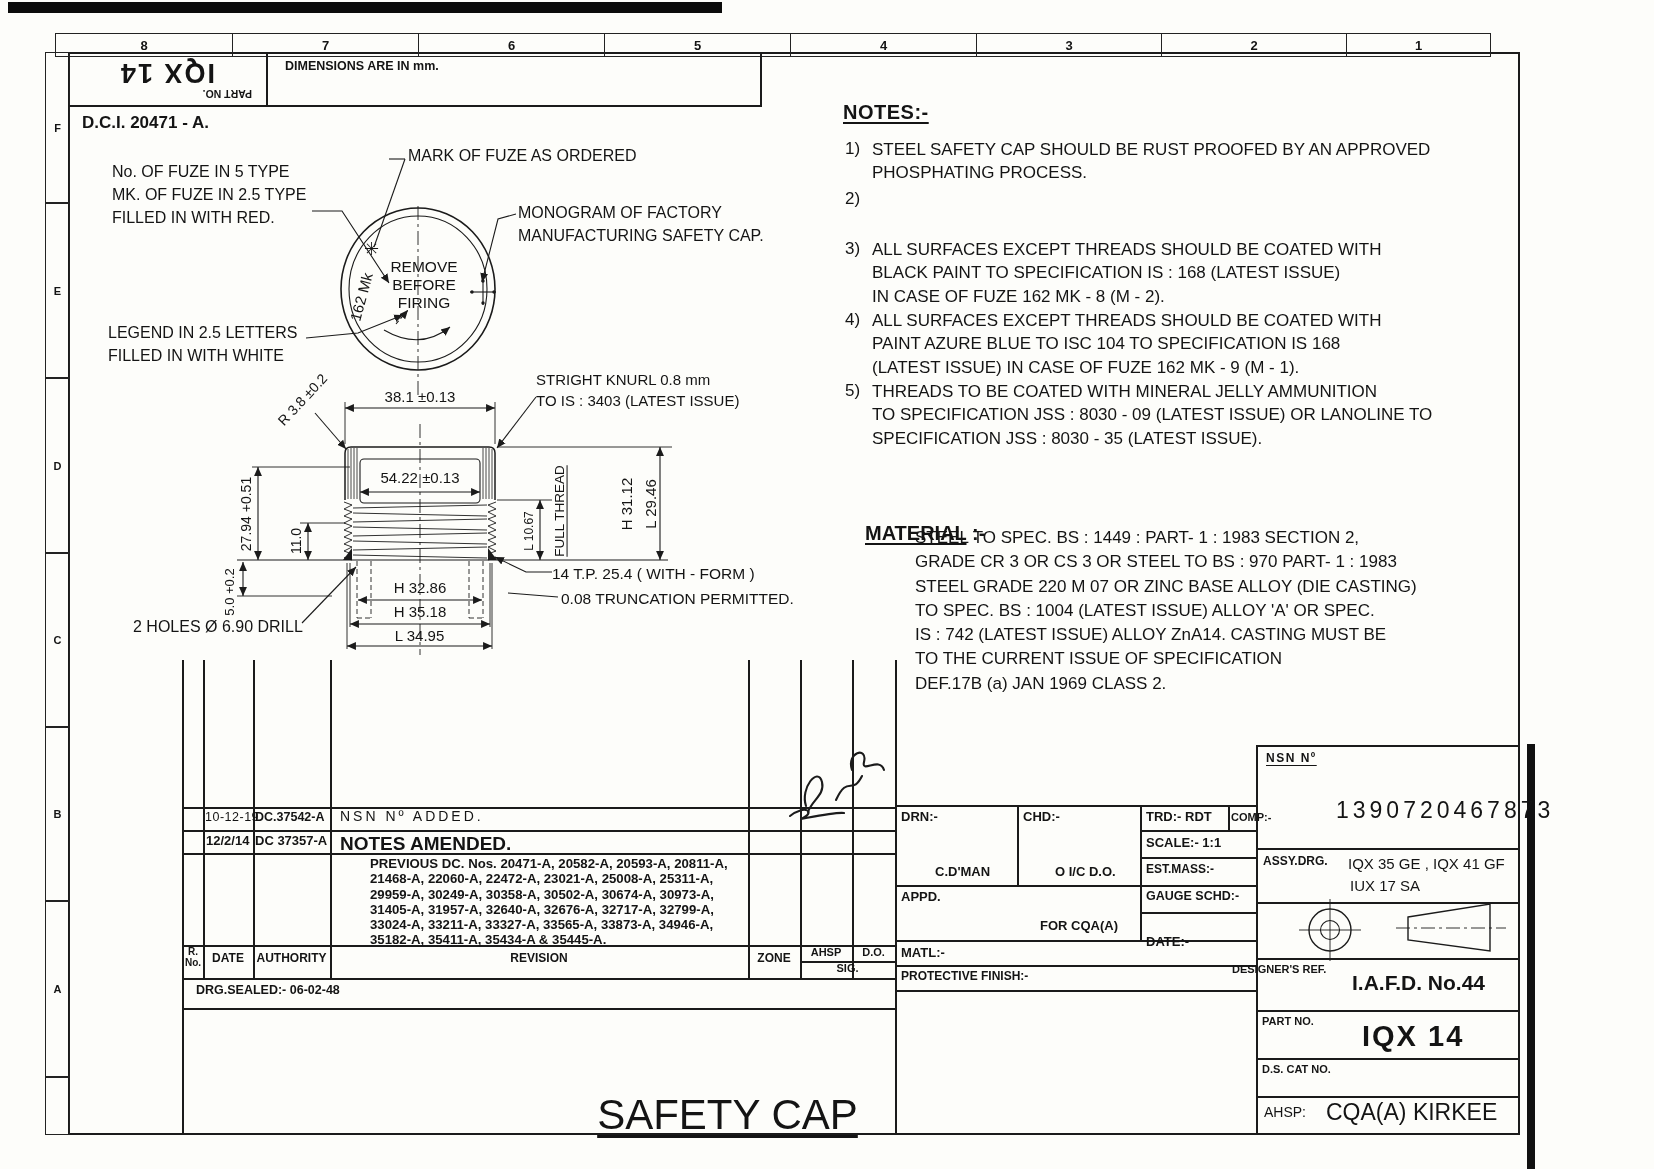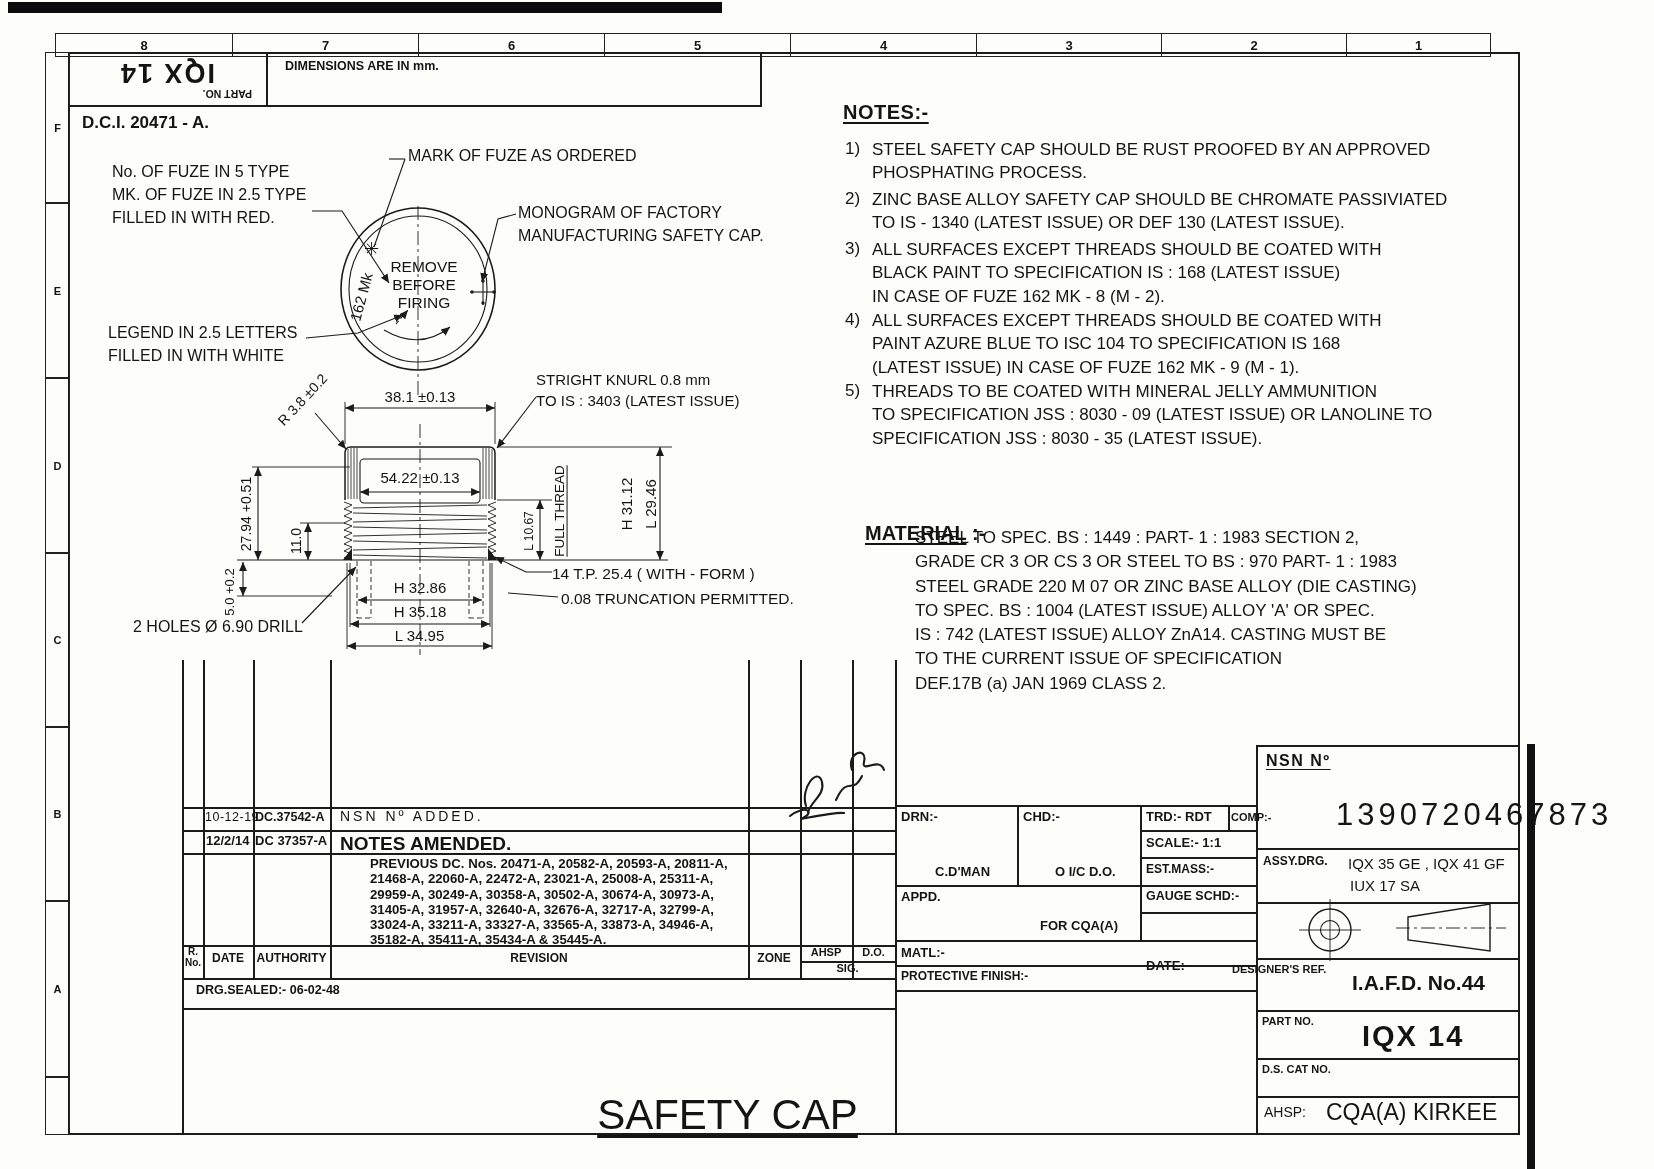--- a/index.html
+++ b/index.html
@@ -235,22 +235,20 @@
   <div class="t" style="left:561px;top:589px;font-size:15.5px;">0.08 TRUNCATION PERMITTED.</div>
   <div class="t c" style="left:350px;top:579px;width:140px;font-size:15px;">H 32.86</div>
   <div class="t c" style="left:350px;top:603px;width:140px;font-size:15px;">H 35.18</div>
   <div class="t c" style="left:347px;top:627px;width:145px;font-size:15px;">L 34.95</div>
 
   <div class="t b u" style="left:843px;top:100px;font-size:20px;letter-spacing:.5px;">NOTES:-</div>
   <div class="t" style="left:845px;top:138px;font-size:17px;">1)</div>
   <div class="t" style="left:872px;top:138px;width:640px;font-size:17px;line-height:23.3px;">STEEL SAFETY CAP SHOULD BE RUST PROOFED BY AN APPROVED
 PHOSPHATING PROCESS.</div>
   <div class="t" style="left:845px;top:188px;font-size:17px;">2)</div>
-  <div class="t" style="left:872px;top:188px;width:640px;font-size:17px;line-height:23.3px;">ZINC BASE ALLOY SAFETY CAP SHOULD BE CHROMATE PASSIVIATED
-TO IS - 1340 (LATEST ISSUE) OR DEF 130 (LATEST ISSUE).</div>
   <div class="t" style="left:845px;top:238px;font-size:17px;">3)</div>
   <div class="t" style="left:872px;top:238px;width:640px;font-size:17px;line-height:23.3px;">ALL SURFACES EXCEPT THREADS SHOULD BE COATED WITH
 BLACK PAINT TO SPECIFICATION IS : 168 (LATEST ISSUE)
 IN CASE OF FUZE 162 MK - 8 (M - 2).</div>
   <div class="t" style="left:845px;top:309px;font-size:17px;">4)</div>
   <div class="t" style="left:872px;top:309px;width:640px;font-size:17px;line-height:23.3px;">ALL SURFACES EXCEPT THREADS SHOULD BE COATED WITH
 PAINT AZURE BLUE TO ISC 104 TO SPECIFICATION IS 168
 (LATEST ISSUE) IN CASE OF FUZE 162 MK - 9 (M - 1).</div>
   <div class="t" style="left:845px;top:380px;font-size:17px;">5)</div>
   <div class="t" style="left:872px;top:380px;width:650px;font-size:17px;line-height:23.3px;">THREADS TO BE COATED WITH MINERAL JELLY AMMUNITION
@@ -328,34 +326,34 @@
   <div class="t b" style="left:1023px;top:809px;font-size:13px;">CHD:-</div>
   <div class="t b" style="left:1146px;top:809px;font-size:13px;">TRD:-  RDT</div>
   <div class="t b" style="left:1231px;top:811px;font-size:11px;">COMP:-</div>
   <div class="t b" style="left:935px;top:864px;font-size:13px;">C.D'MAN</div>
   <div class="t b" style="left:1055px;top:864px;font-size:13px;">O I/C D.O.</div>
   <div class="t b" style="left:1146px;top:835px;font-size:13px;">SCALE:-  1:1</div>
   <div class="t b" style="left:1146px;top:862px;font-size:12px;">EST.MASS:-</div>
   <div class="t b" style="left:901px;top:889px;font-size:13px;">APPD.</div>
   <div class="t b" style="left:1040px;top:918px;font-size:13px;">FOR CQA(A)</div>
   <div class="t b" style="left:1146px;top:889px;font-size:12.5px;">GAUGE SCHD:-</div>
-  <div class="t b" style="left:1146px;top:958px;font-size:13px;">DATE:-</div>
+  <div class="t b" style="left:1146px;top:934px;font-size:13px;">DATE:-</div>
   <div class="t b" style="left:901px;top:945px;font-size:13px;">MATL:-</div>
   <div class="t b" style="left:901px;top:969px;font-size:12px;">PROTECTIVE FINISH:-</div>
 
   <div class="hl" style="left:1256px;top:745px;width:264px;"></div>
   <div class="hl" style="left:1256px;top:848px;width:264px;"></div>
   <div class="hl" style="left:1256px;top:902px;width:264px;"></div>
   <div class="hl" style="left:1256px;top:958px;width:264px;"></div>
   <div class="hl" style="left:1256px;top:1010px;width:264px;"></div>
   <div class="hl" style="left:1256px;top:1058px;width:264px;"></div>
   <div class="hl" style="left:1256px;top:1096px;width:264px;"></div>
 
-  <div class="t b u" style="left:1266px;top:751px;font-size:16px;letter-spacing:1.5px;">NSN Nº</div>
-  <div class="t" style="left:1336px;top:796px;font-size:31px;letter-spacing:4px;">1390720467873</div>
+  <div class="t b u" style="left:1266px;top:751px;font-size:12px;letter-spacing:1.5px;">NSN Nº</div>
+  <div class="t" style="left:1336px;top:796px;font-size:23px;letter-spacing:4px;">1390720467873</div>
   <div class="t b" style="left:1263px;top:854px;font-size:12px;">ASSY.DRG.</div>
   <div class="t" style="left:1348px;top:855px;font-size:15px;">IQX 35 GE , IQX 41 GF</div>
   <div class="t" style="left:1350px;top:877px;font-size:15px;">IUX 17 SA</div>
   <div class="t b" style="left:1232px;top:963px;font-size:11px;">DESIGNER'S REF.</div>
   <div class="t b" style="left:1352px;top:970px;font-size:21px;">I.A.F.D. No.44</div>
   <div class="t b" style="left:1262px;top:1015px;font-size:11px;">PART NO.</div>
   <div class="t b" style="left:1362px;top:1018px;font-size:29px;letter-spacing:2px;">IQX 14</div>
   <div class="t b" style="left:1262px;top:1063px;font-size:11px;">D.S. CAT NO.</div>
   <div class="t" style="left:1264px;top:1104px;font-size:14px;">AHSP:</div>
   <div class="t" style="left:1326px;top:1098px;font-size:23px;">CQA(A) KIRKEE</div>

